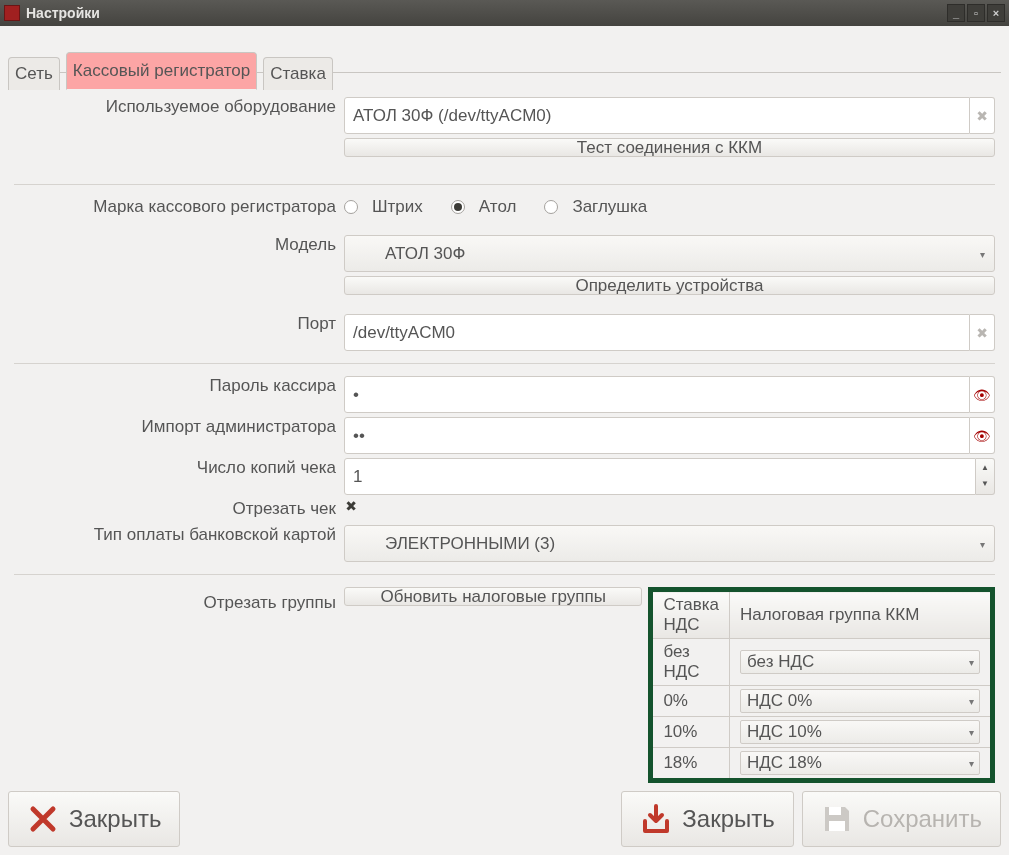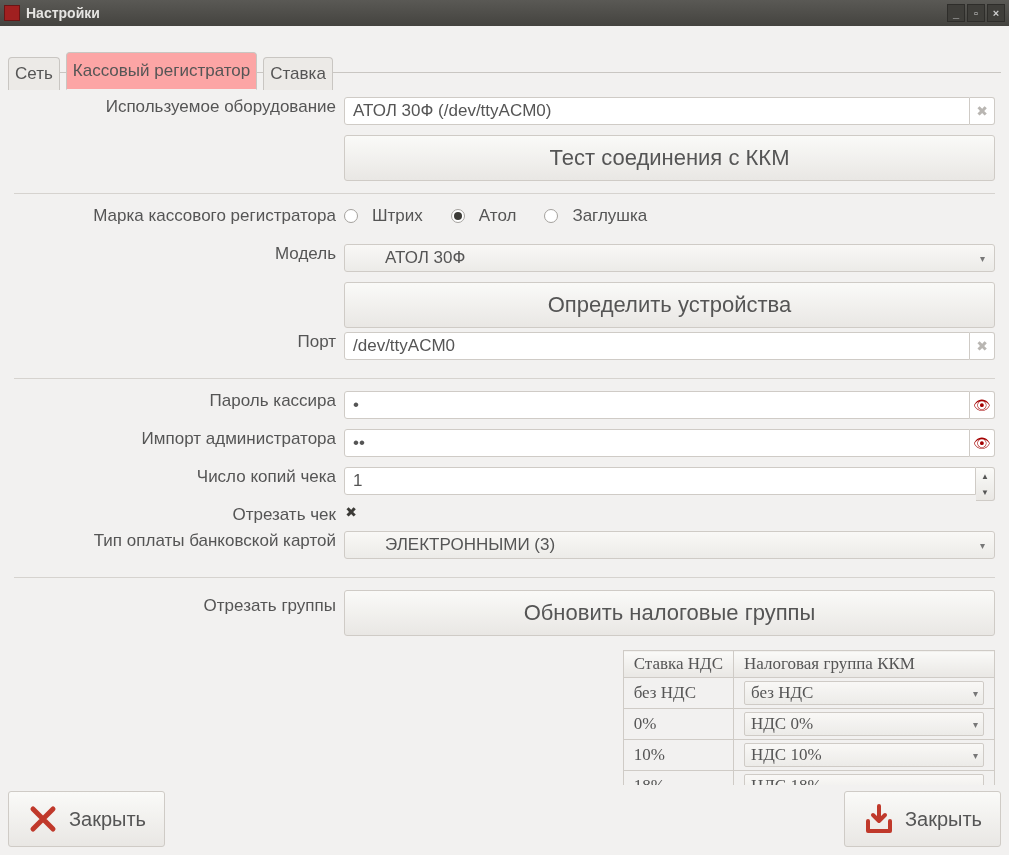--- a/index.html
+++ b/index.html
@@ -92,21 +92,21 @@
   display: flex;
   align-items: center;
   gap: 4px;
 }
 .sep {
   height: 1px;
   background: #d6d3cf;
   margin: 12px 0;
 }
 .input {
-  height: 28px;
+  height: 37px;
   border: 1px solid #cfcbc6;
   border-radius: 3px;
   background: #fff;
   padding: 0 8px;
   color: #555;
   font-size: 17px;
   font-family: inherit;
   width: 100%;
 }
 .input.combo {
@@ -128,26 +128,26 @@
   background: #fff;
   display: flex;
   align-items: center;
   justify-content: center;
   color: #a40000;
   cursor: pointer;
   font-size: 14px;
 }
 .clear-icon { color: #b9b6b2; font-size: 14px; }
 .btn {
-  height: 46px;
+  height: 19px;
   border: 1px solid #cfcbc6;
   border-radius: 3px;
   background: linear-gradient(to bottom, #fafaf8, #e9e7e4);
   color: #555;
-  font-size: 22px;
+  font-size: 17px;
   font-family: inherit;
   cursor: pointer;
   padding: 0 16px;
   display: flex;
   align-items: center;
   justify-content: center;
 }
 .btn.wide { width: 100%; }
 .radio-group { display: flex; gap: 28px; }
 .radio-opt { display: flex; align-items: center; gap: 14px; cursor: pointer; }
@@ -161,22 +161,21 @@
 }
 .spin-btns { display: flex; flex-direction: column; border: 1px solid #cfcbc6; border-left: none; border-radius: 0 3px 3px 0; background: linear-gradient(to bottom, #fafaf8, #e9e7e4); }
 .spin-btns div { width: 18px; height: 16px; font-size: 8px; display: flex; align-items: center; justify-content: center; cursor: pointer; }
 .checkbox {
   width: 14px; height: 14px;
   display: flex; align-items: center; justify-content: center;
   font-size: 14px; color: #3c3b37;
 }
 .tax-table {
   border-collapse: collapse;
-  border: 1px solid #14532d;
-  font-family: Liberation Serif, serif;
+  border: 5px solid #14532d;
 }
 .tax-table th, .tax-table td {
   border: 1px solid #cfcbc6;
   padding: 3px 10px;
   text-align: left;
   color: #555;
   font-weight: normal;
 }
 .tax-table th { background: linear-gradient(to bottom, #fafaf8, #e9e7e4); }
 .tax-table td select, .cell-select {
@@ -210,21 +209,21 @@
 .foot-btn {
   height: 56px;
   display: flex;
   align-items: center;
   gap: 10px;
   padding: 0 18px;
   border: 1px solid #cfcbc6;
   border-radius: 3px;
   background: linear-gradient(to bottom, #fafaf8, #e9e7e4);
   color: #555;
-  font-size: 20px;
+  font-size: 24px;
   cursor: pointer;
 }
 .foot-btn.disabled { color: #b7b4b0; cursor: default; }
 .foot-btn svg { width: 32px; height: 32px; }
 </style>
 </head>
 <body>
 
 <div class="titlebar">
   <div class="app-icon"></div>
@@ -361,21 +360,21 @@
         <div class="combo-wrap">
           <div class="input combo" style="display:flex;align-items:center">ЭЛЕКТРОННЫМИ (3)</div>
         </div>
       </div>
     </div>
 
     <div class="sep"></div>
 
     <div class="form-row" style="align-items:flex-start">
       <div class="form-label" style="padding-top:6px">Отрезать группы</div>
-      <div class="form-control" style="flex-direction:column;align-items:flex-end;gap:14px">
+      <div class="form-control" style="align-items:flex-start;gap:6px">
         <button class="btn wide">Обновить налоговые группы</button>
         <table class="tax-table">
           <thead>
             <tr>
               <th>Ставка НДС</th>
               <th>Налоговая группа ККМ</th>
             </tr>
           </thead>
           <tbody id="tax-rows">
               <tr>
@@ -409,15 +408,23 @@
       <span>Закрыть</span>
     </button>
     <div class="spacer"></div>
     <button class="foot-btn">
       <svg viewBox="0 0 32 32">
         <path d="M16 3 L16 18 M10 12 L16 18 L22 12" stroke="#c0392b" stroke-width="4" fill="none" stroke-linecap="round" stroke-linejoin="round"></path>
         <path d="M5 18 L5 28 L27 28 L27 18" stroke="#c0392b" stroke-width="4" fill="none" stroke-linecap="round" stroke-linejoin="round"></path>
       </svg>
       <span>Закрыть</span>
     </button>
+    <button class="foot-btn disabled">
+      <svg viewBox="0 0 32 32">
+        <path d="M4 4 L24 4 L28 8 L28 28 L4 28 Z" fill="#ccc9c5"></path>
+        <rect x="8" y="4" width="12" height="8" fill="#fff"></rect>
+        <rect x="8" y="18" width="16" height="10" fill="#fff"></rect>
+      </svg>
+      <span>Сохранить</span>
+    </button>
   </div>
 
 </div>
 
 </body></html>

